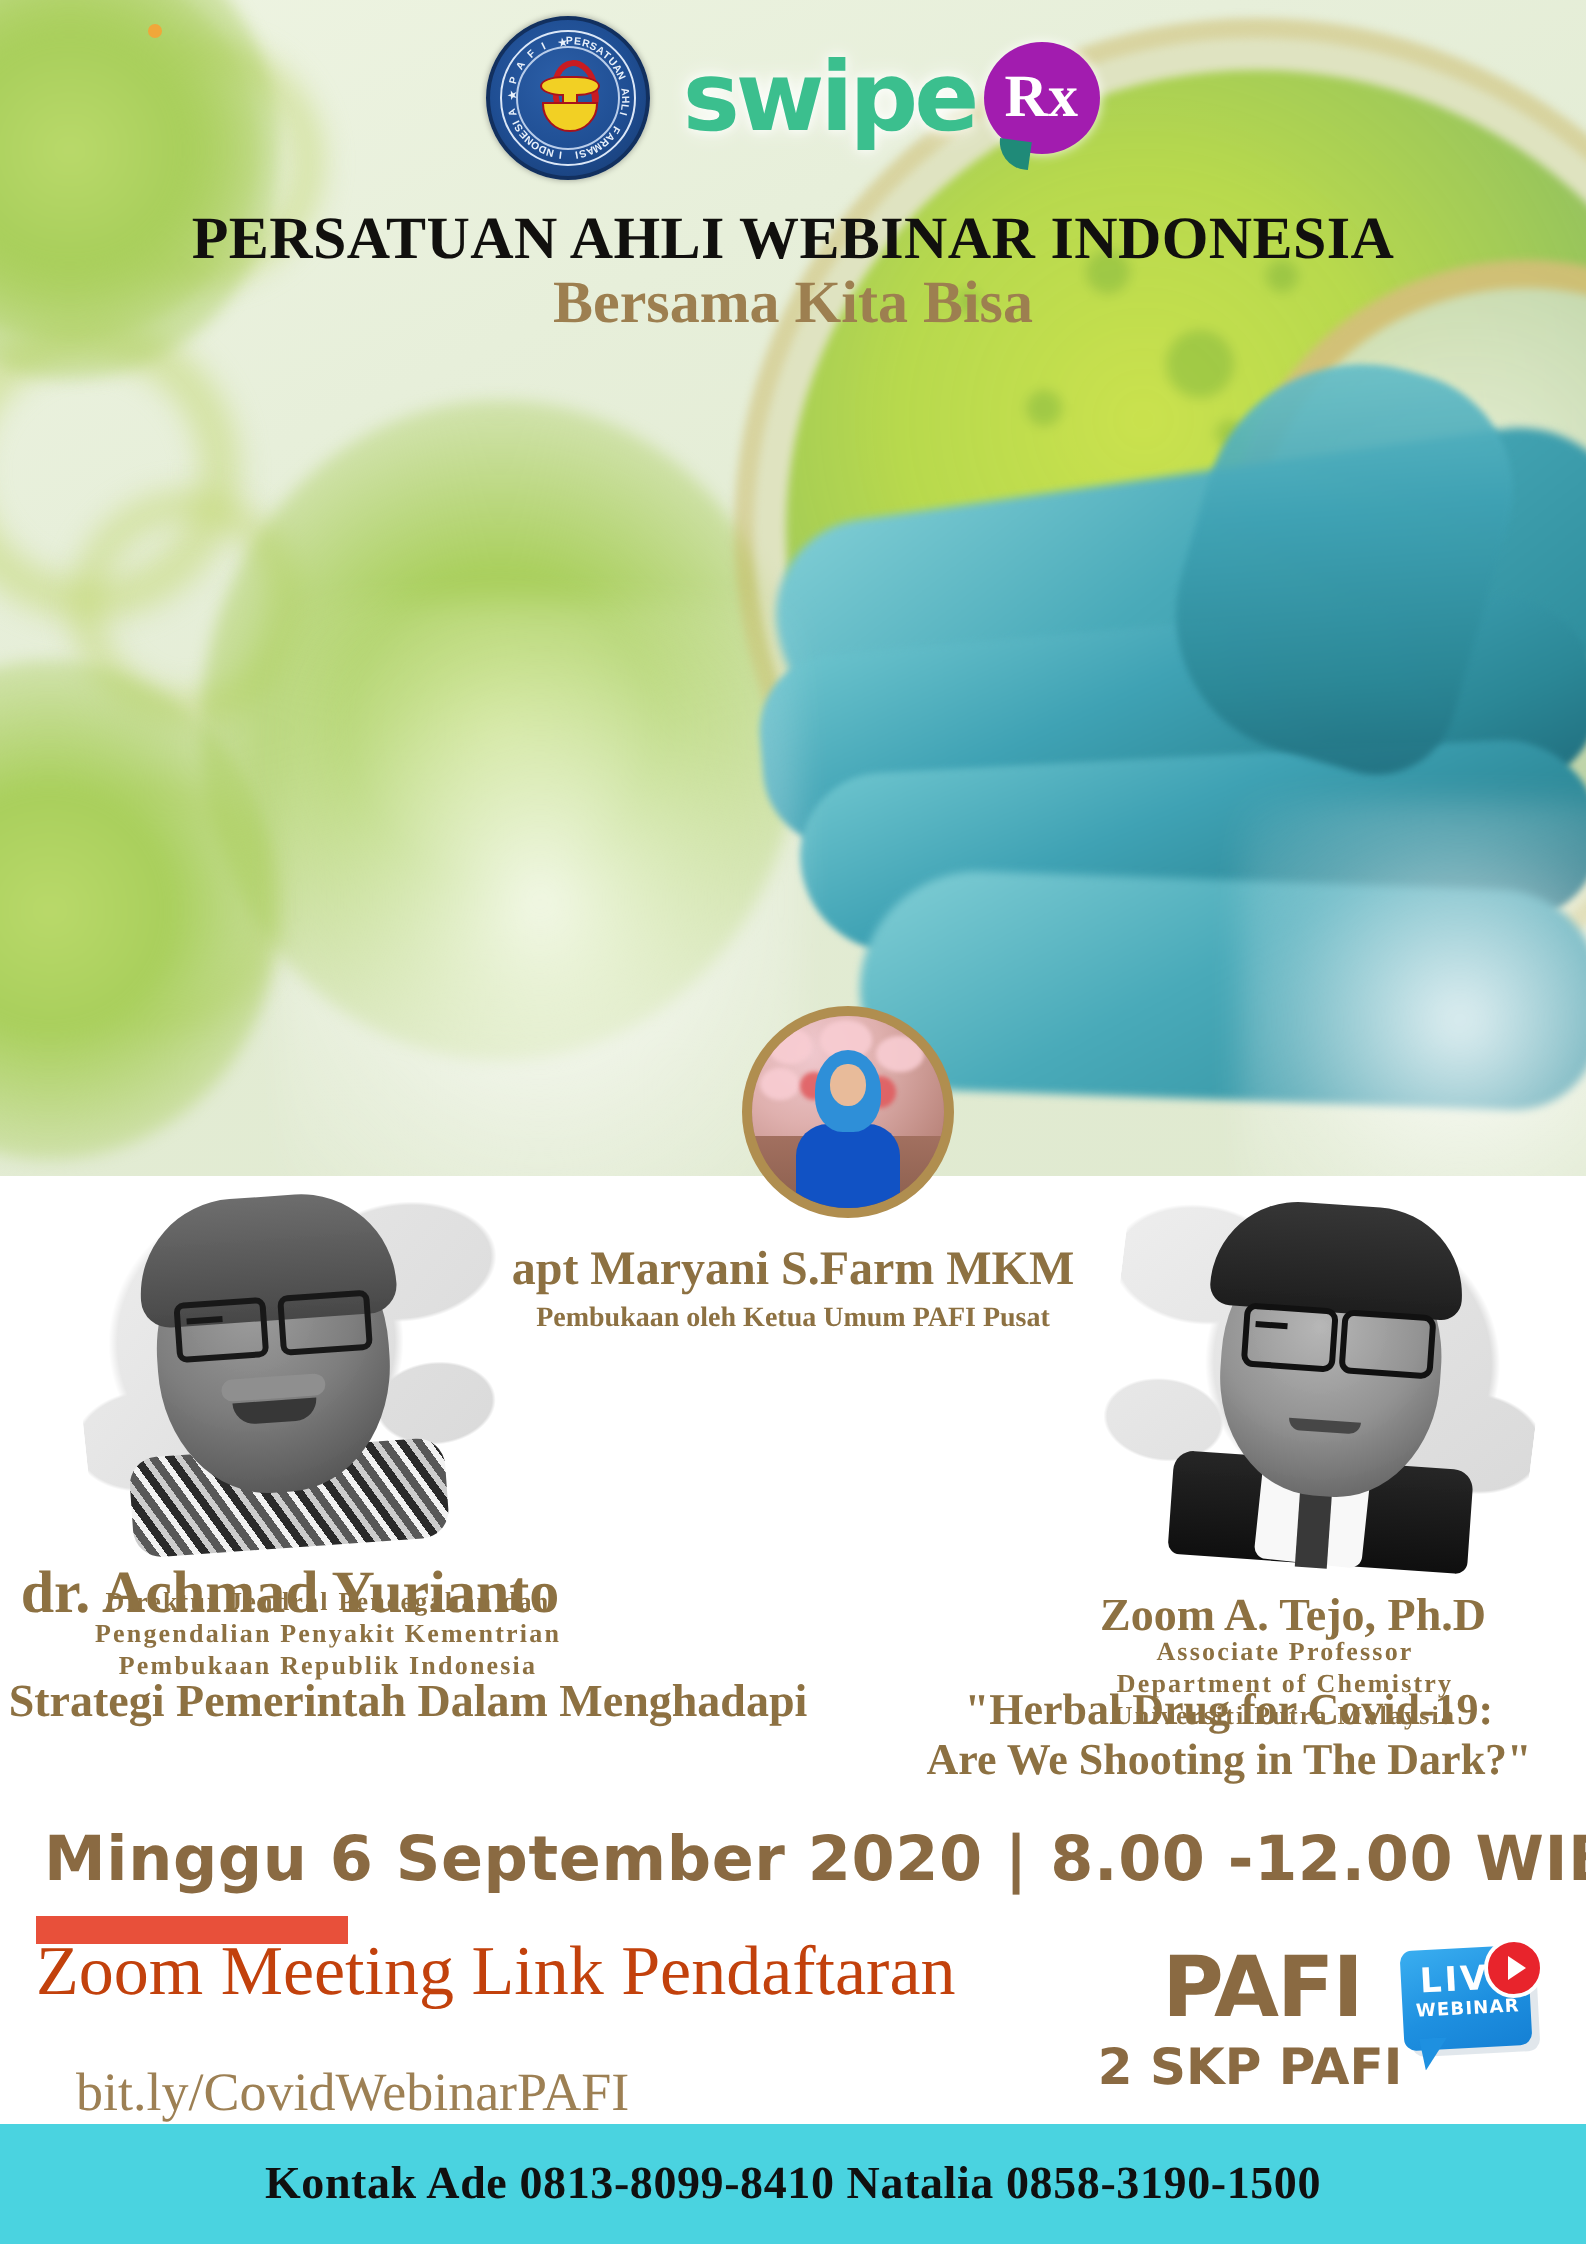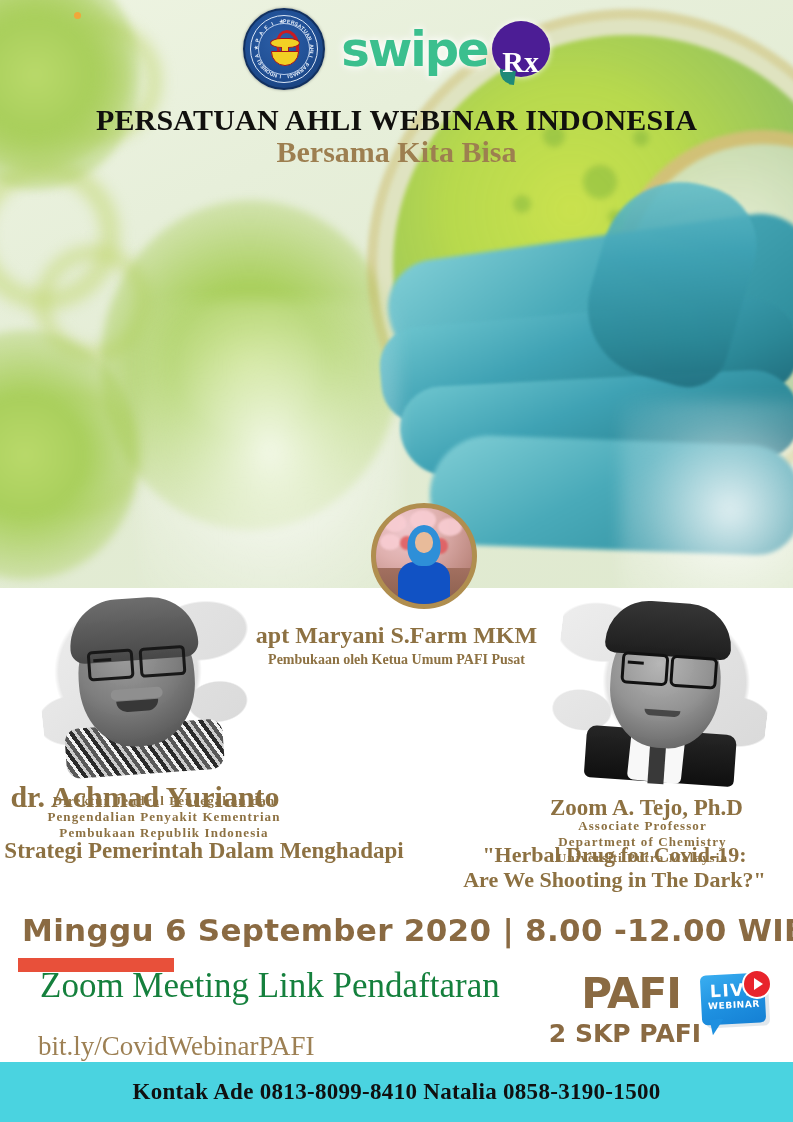--- a/index.html
+++ b/index.html
@@ -90,21 +90,21 @@
   .swipe-logo{display:flex;align-items:center;gap:4px;}
   .swipe-word{
     position:relative;font-size:48px;font-weight:bold;letter-spacing:-2px;
     color:#3bbf8e;font-family:"DejaVu Sans",sans-serif;
     text-shadow:0 0 6px rgba(255,255,255,.95),0 0 12px rgba(255,255,255,.8);
     line-height:1;
   }
   .swipe-dot{position:absolute;width:7px;height:7px;border-radius:50%;background:#f0a73a;left:74px;top:4px;}
   .rx-bubble{
     position:relative;width:58px;height:56px;border-radius:50% 50% 50% 50%;
-    background:#4c1d95;display:flex;align-items:flex-end;justify-content:center;
+    background:#a21caf;display:flex;align-items:center;justify-content:center;
     box-shadow:0 0 6px rgba(255,255,255,.9);
   }
   .rx-bubble:after{
     content:"";position:absolute;left:7px;bottom:-7px;width:16px;height:14px;background:#1f8a78;
     border-radius:0 0 0 14px;transform:rotate(8deg);
   }
   .rx-text{
     position:relative;z-index:2;color:#ffffff;font-size:30px;font-weight:bold;
     font-family:"Liberation Serif",serif;line-height:1;
   }
@@ -251,21 +251,21 @@
 
   
   .schedule{
     position:absolute;left:22px;top:912px;
     font-family:"DejaVu Sans",sans-serif;font-weight:bold;font-size:31px;color:#8a6a42;
     letter-spacing:.3px;white-space:nowrap;
   }
   .redbar{position:absolute;left:18px;top:958px;width:156px;height:14px;background:#e8503a;}
   .zoomline{
     position:absolute;left:18px;top:966px;
-    font-family:"Liberation Serif",serif;font-size:35px;color:#15803d;white-space:nowrap;margin-left:22px;
+    font-family:"Liberation Serif",serif;font-size:35px;color:#c2410c;white-space:nowrap;
   }
   .bitly{
     position:absolute;left:38px;top:1031px;
     font-family:"Liberation Serif",serif;font-size:27px;color:#9d8054;white-space:nowrap;
   }
   .free{
     position:absolute;left:556px;top:969px;width:150px;text-align:center;
     font-family:"DejaVu Sans",sans-serif;font-weight:bold;font-size:42px;color:#8a6a42;letter-spacing:-1px;
   }
   .skp{

